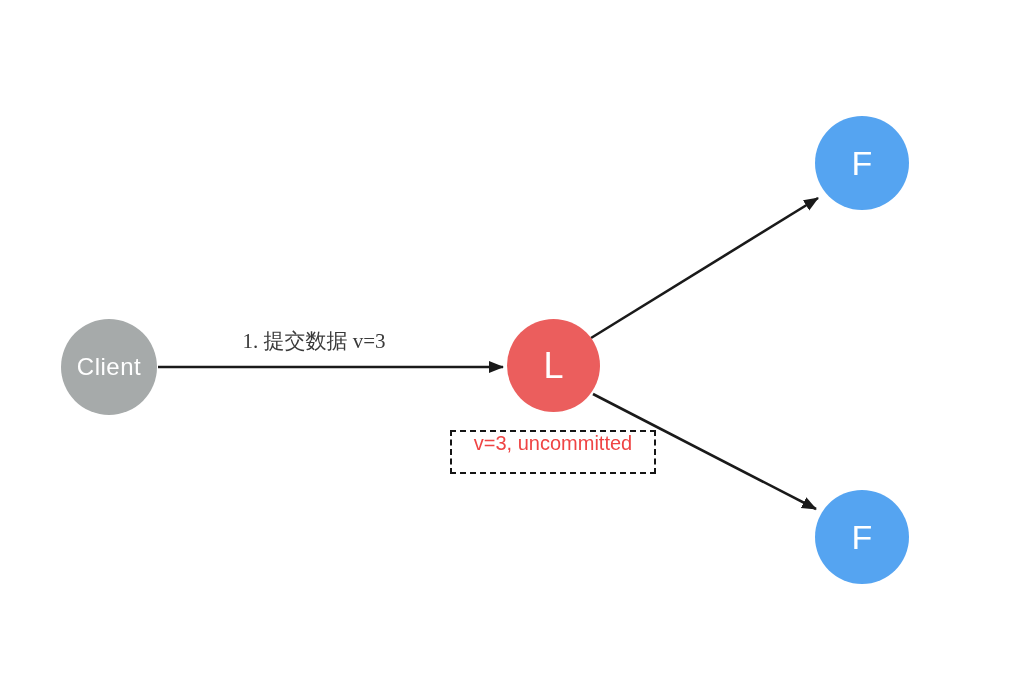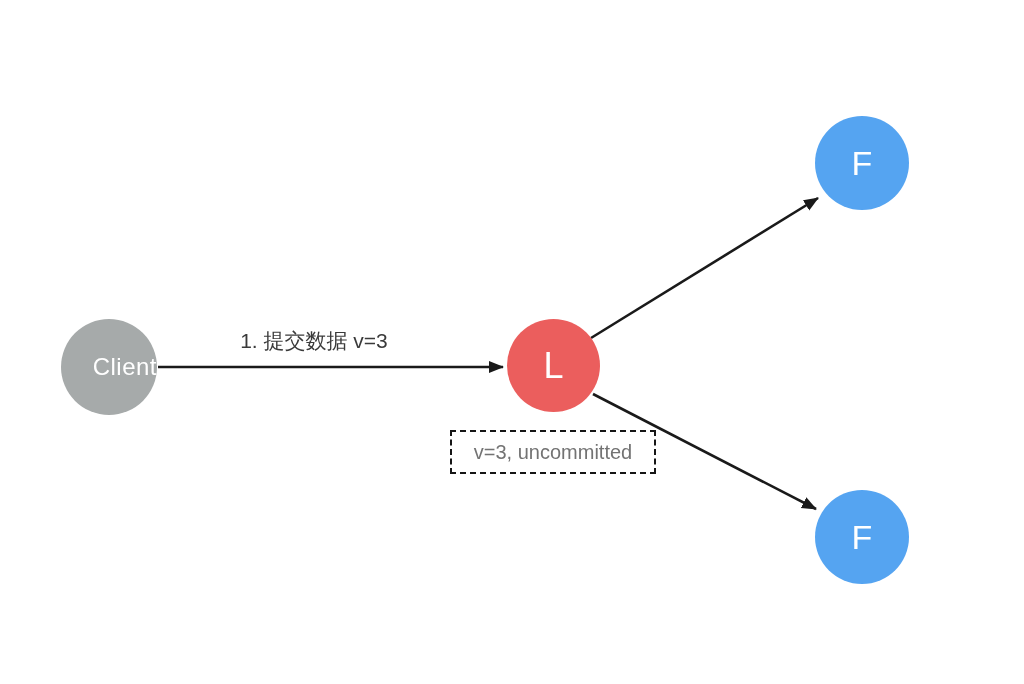--- a/index.html
+++ b/index.html
@@ -63,34 +63,35 @@
   }
   .edge-label {
     position: absolute;
     left: 214px;
     top: 327px;
     width: 200px;
     text-align: center;
     font-size: 21px;
     color: #3a3a3a;
     white-space: nowrap;
+    font-family: Liberation Serif, serif;
   }
   .note-box {
     position: absolute;
     left: 450px;
     top: 430px;
     width: 202px;
     height: 40px;
     border: 2px dashed #161616;
     background: #ffffff;
     display: flex;
-    align-items: center;
+    align-items: flex-start;
     justify-content: center;
     font-size: 20px;
-    color: #737373;
+    color: #ef4444;
     white-space: nowrap;
   }
   .watermark {
     position: absolute;
     right: 32px;
     bottom: 26px;
     display: flex;
     align-items: center;
     gap: 8px;
     color: #e3e3e3;
@@ -110,21 +111,21 @@
     <defs>
       <marker id="arrowhead" markerUnits="userSpaceOnUse" markerWidth="16" markerHeight="14" refX="14" refY="6" orient="auto">
         <polygon points="0,0 15,6 0,12" fill="#1a1a1a"></polygon>
       </marker>
     </defs>
     <line x1="158" y1="367" x2="503" y2="367" stroke="#1a1a1a" stroke-width="2.6" marker-end="url(#arrowhead)"></line>
     <line x1="591" y1="338" x2="818" y2="198" stroke="#1a1a1a" stroke-width="2.6" marker-end="url(#arrowhead)"></line>
     <line x1="593" y1="394" x2="816" y2="509" stroke="#1a1a1a" stroke-width="2.6" marker-end="url(#arrowhead)"></line>
   </svg>
 
-  <div class="node node-client" style="background-color: rgb(166, 170, 170); justify-content: flex-end;">
+  <div class="node node-client" style="background-color: rgb(166, 170, 170);">
     <span>Client</span>
   </div>
 
   <div class="node node-leader" style="background-color: rgb(235, 94, 93);">
     <span>L</span>
   </div>
 
   <div class="node node-follower-top" style="background-color: rgb(85, 164, 241);">
     <span>F</span>
   </div>

